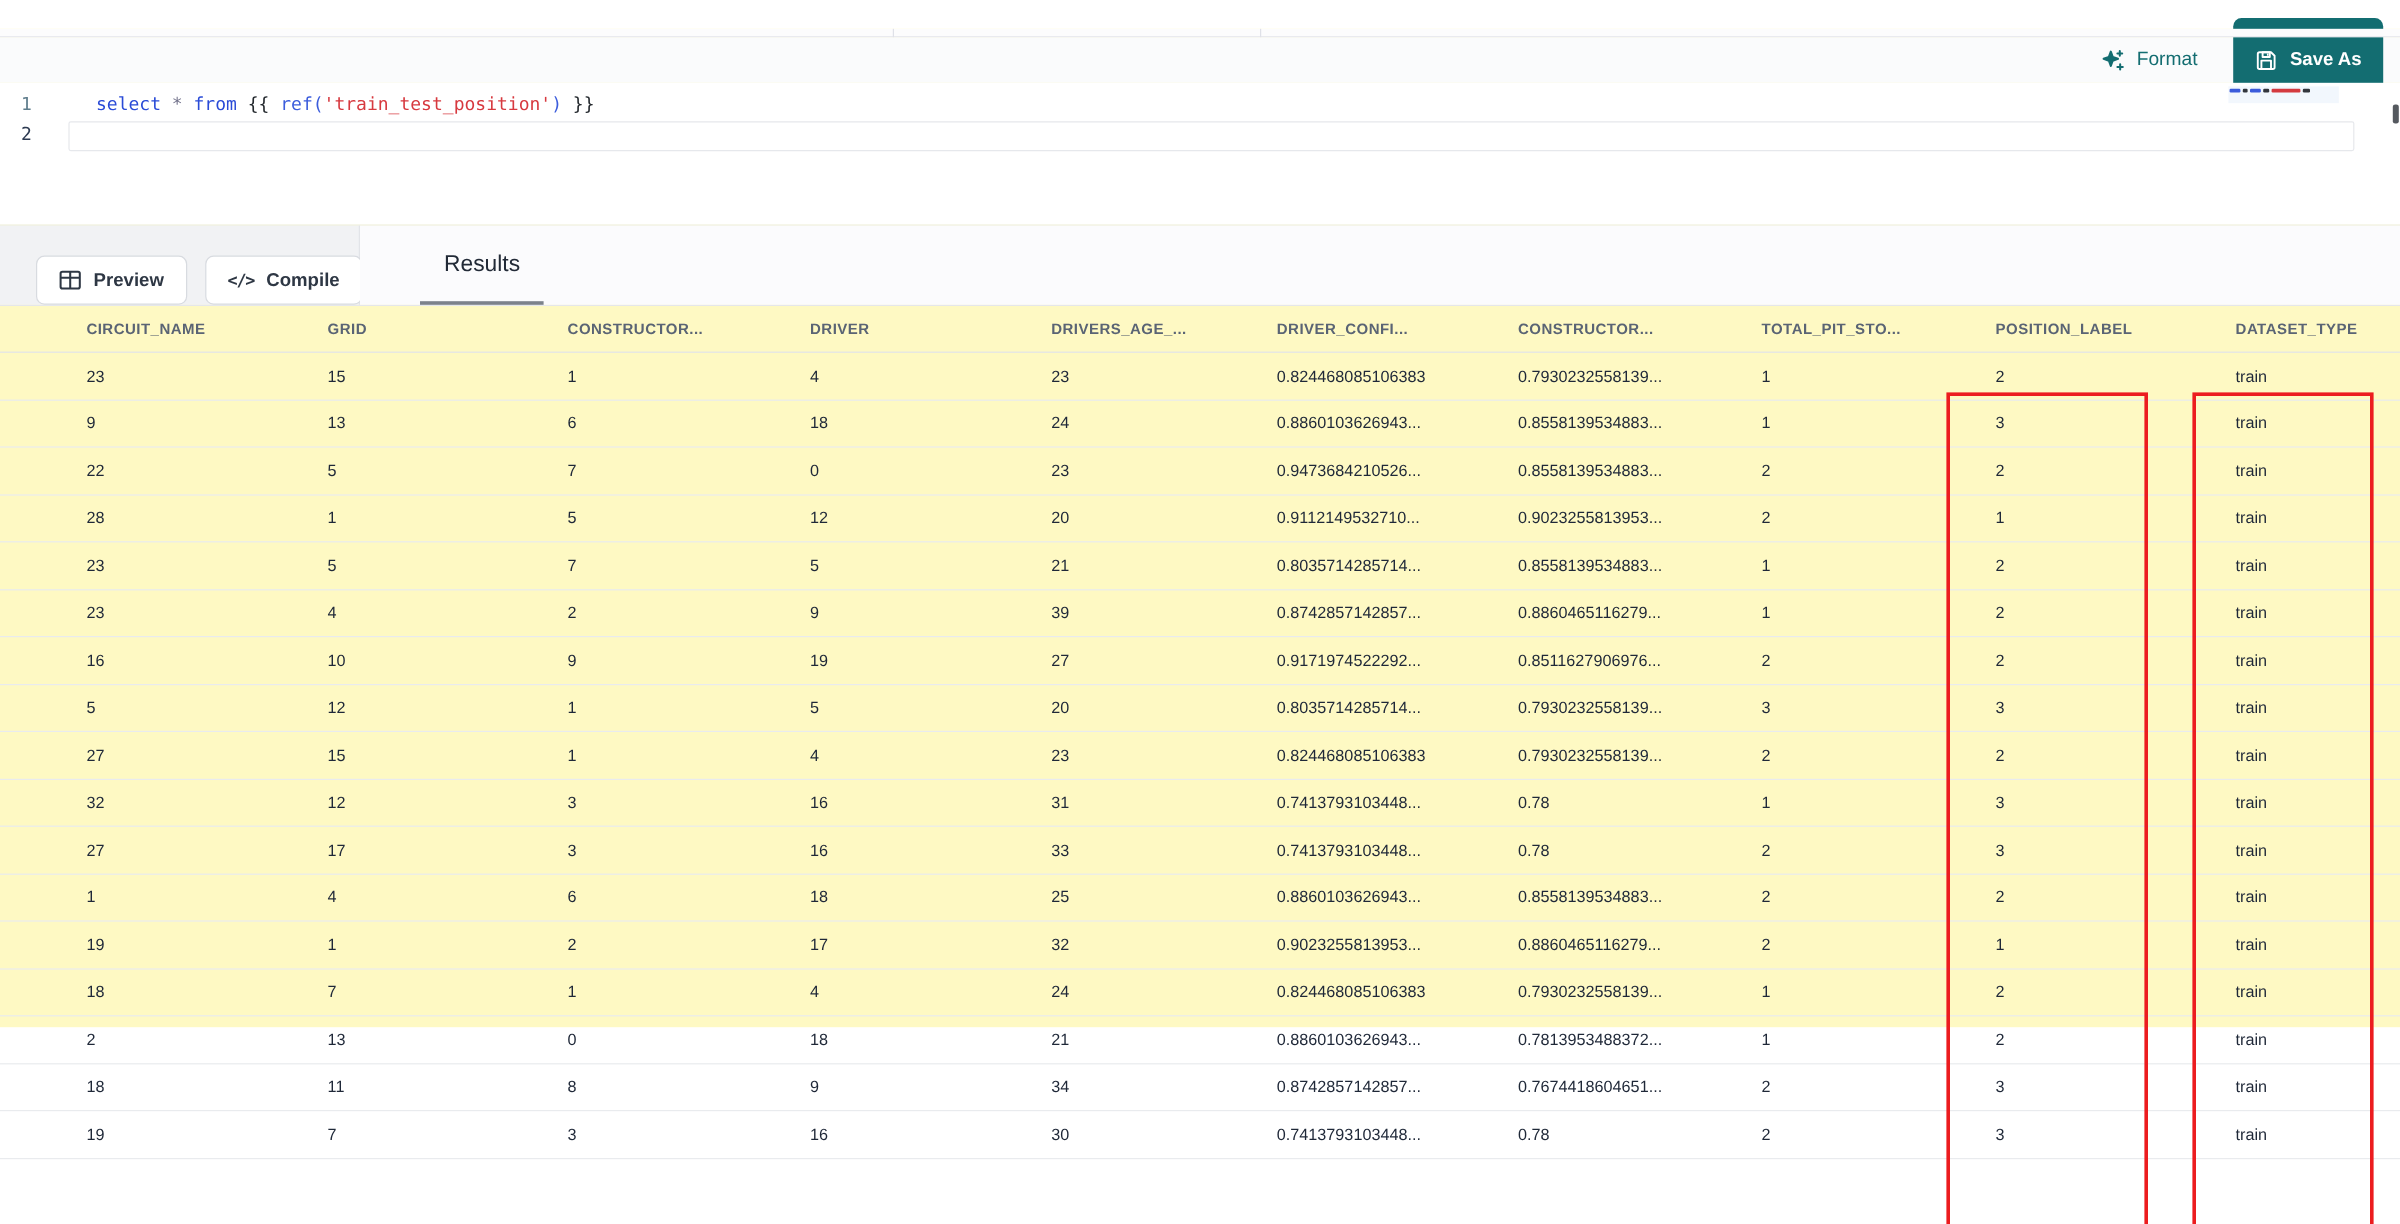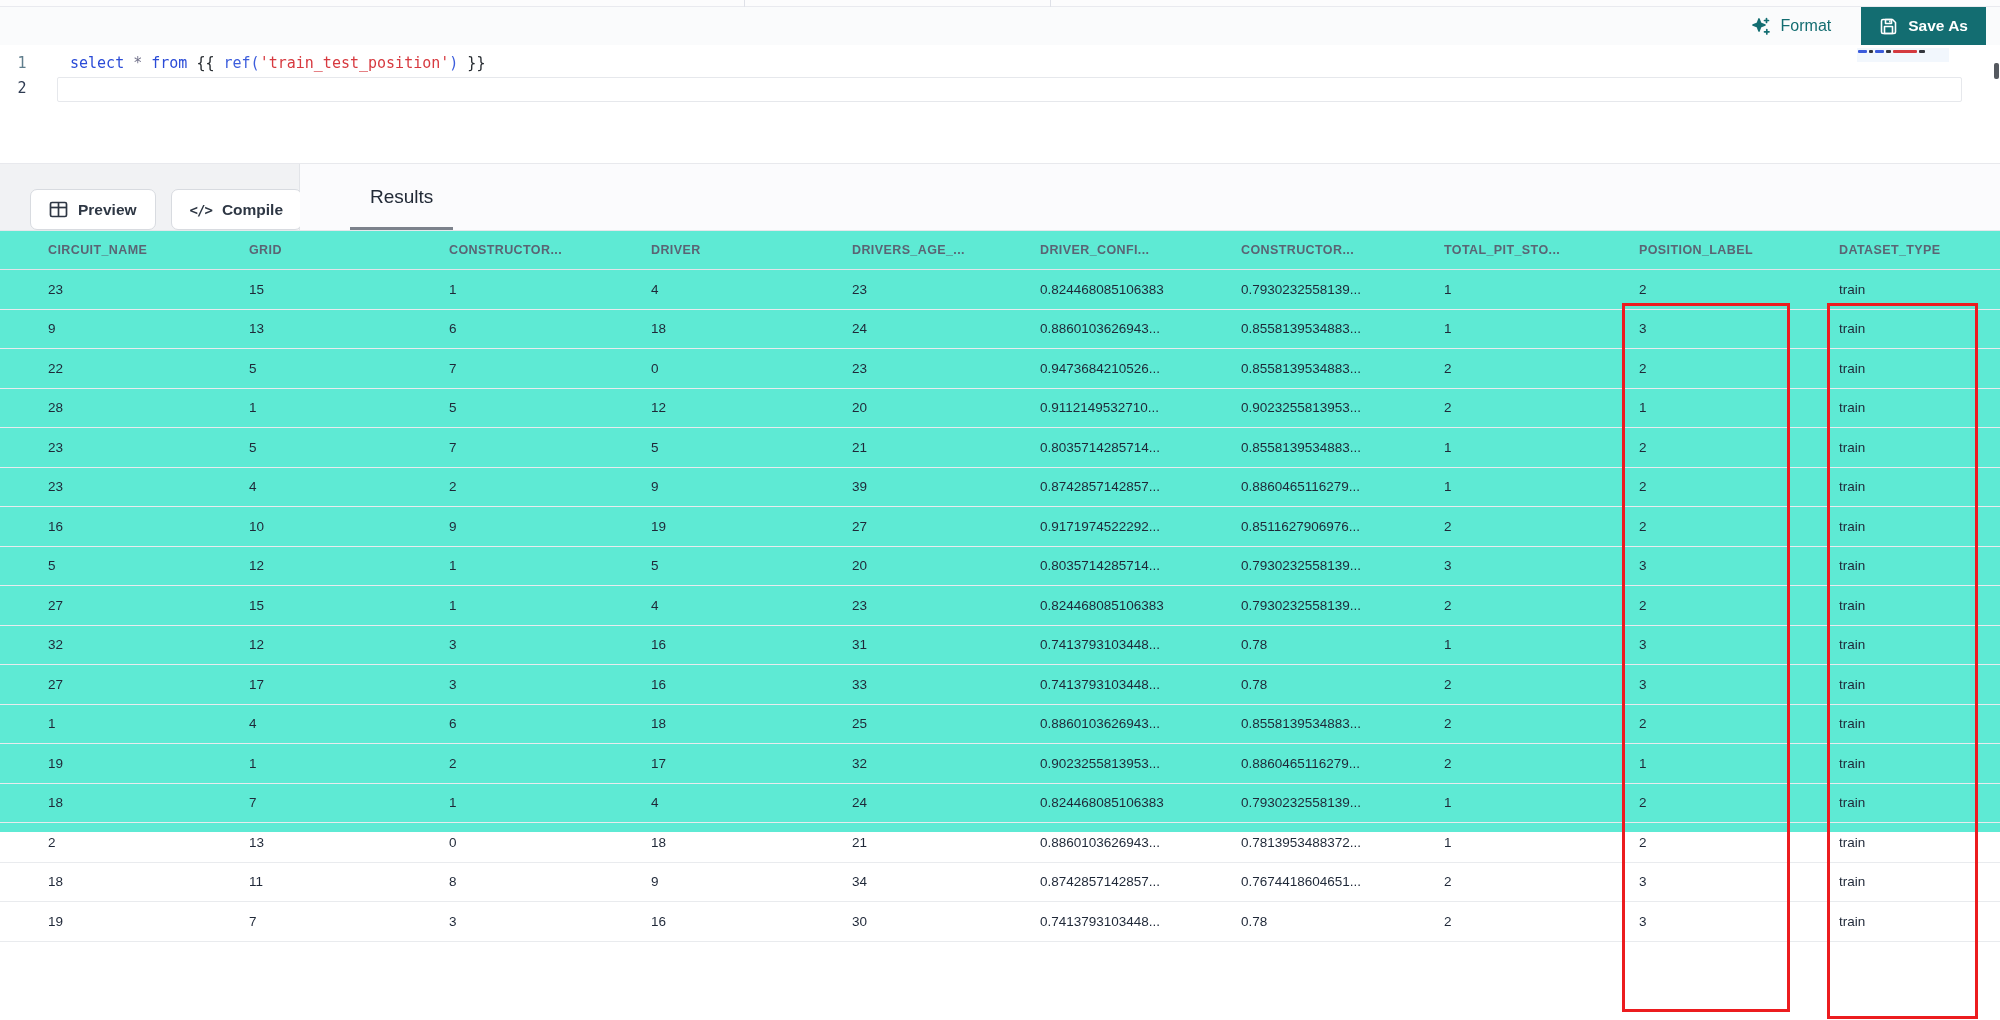--- a/index.html
+++ b/index.html
@@ -2,21 +2,21 @@
 <html><head>
 <meta charset="utf-8">
 <style>
   * { box-sizing: border-box; margin: 0; padding: 0; }
   body {
     font-family: "Liberation Sans", sans-serif;
     background: #ffffff;
     width: 2000px; height: 1020px;
     overflow: hidden;
   }
-  .app { position: relative; width: 2000px; height: 832px; background:#5eead4; }
+  .app { position: relative; width: 2000px; height: 832px; background:#fef9c3;margin-top:24px; }
 
   
   .tabstrip { height: 7px; background: #fcfcfd; border-bottom: 1px solid #e9eaef; position: relative; }
   .tabstrip .sep { position: absolute; top: 0; width: 1px; height: 7px; background: #dfe1e8; }
 
   
   .editor-toolbar {
     height: 38px; background: #fafbfc;
     display: flex; justify-content: flex-end; align-items: center;
     gap: 30px; padding-right: 14px;
@@ -27,21 +27,21 @@
     background: #136d71; color: #fff; border: none; border-radius: 7px;
     font-family: "Liberation Sans", sans-serif;
     font-size: 15.5px; font-weight: 600; padding: 26px 18px; cursor: pointer;
   }
 
   
   .editor { position: relative; height: 118px; background: #fff; font-family: "DejaVu Sans Mono", monospace; font-size: 15px; }
   .gutter { position: absolute; left: 0; top: 6px; width: 44px; text-align: center; line-height: 25px; }
   .gutter .ln1 { color: #5f7d8c; display:block; }
   .gutter .ln2 { color: #2e3b52; display:block; }
-  .code-line { position: absolute; left: 70px; top: 6px; line-height: 25px; white-space: pre; }
+  .code-line { position: absolute; left: 80px; top: 6px; line-height: 25px; white-space: pre; }
   .tk-kw  { color: #2a4bd7; }
   .tk-op  { color: #71718a; }
   .tk-pl  { color: #24292e; }
   .tk-fn  { color: #3c5ddc; }
   .tk-str { color: #d7393f; }
   .active-line { position: absolute; left: 57px; top: 32px; width: 1905px; height: 25px; border: 1px solid #e6e8ec; border-radius: 2px; background: #fff; }
   .minimap { position: absolute; left: 1857px; top: 3px; width: 92px; height: 14px; background: #f2f7fd; }
   .minimap .mm-line { display: flex; gap: 2px; padding: 2px 1px; }
   .minimap .mm-line span { height: 3px; border-radius: 1px; }
   .scroll-thumb { position: absolute; right: 1px; top: 18px; width: 5px; height: 16px; background: #55595f; border-radius: 2px; }
@@ -70,21 +70,21 @@
     display: inline-flex; align-items: center; justify-content: center;
     width: 21px; height: 21px; border-radius: 50%; background: #3d4759;
     color: #fff; font-size: 14px; font-weight: 700; margin-left: 11px; cursor: pointer;
   }
   .download-link { position: absolute; right: 38px; font-size: 15.5px; color: #17737f; cursor: pointer; }
 
   
   .grid-cols {
     display: grid;
     grid-template-columns: 201px 200px 202px 201px 188px 201px 203px 195px 200px 1fr;
-    padding-left: 48px;
+    padding-left: 72px;
   }
   .table-header {
     height: 40px; align-items: center;
     border-top: 1px solid #e5e7eb; border-bottom: 1px solid #e2e4e9;
     color: #5a6474; font-size: 12.5px; font-weight: 700; letter-spacing: 0.4px;
   }
   .tr { height: 39.5px; align-items: center; border-bottom: 1px solid #e9ebee; font-size: 13.5px; color: #1f2838; }
   .td { overflow: hidden; white-space: nowrap; }
 
   

